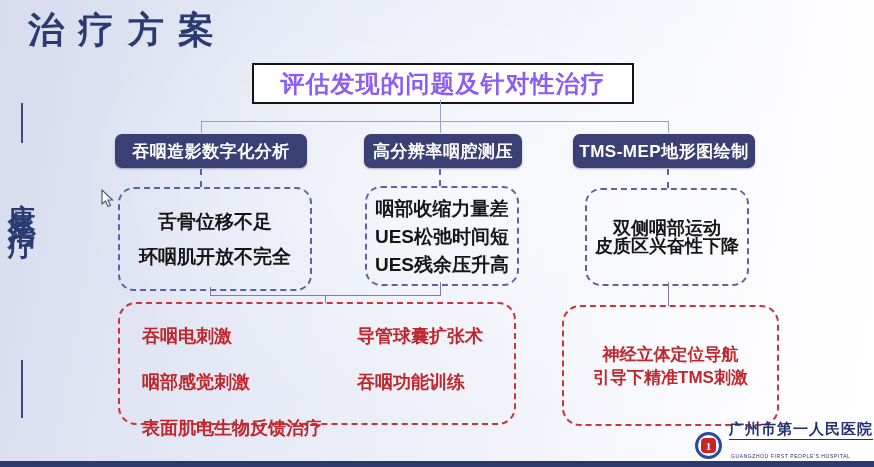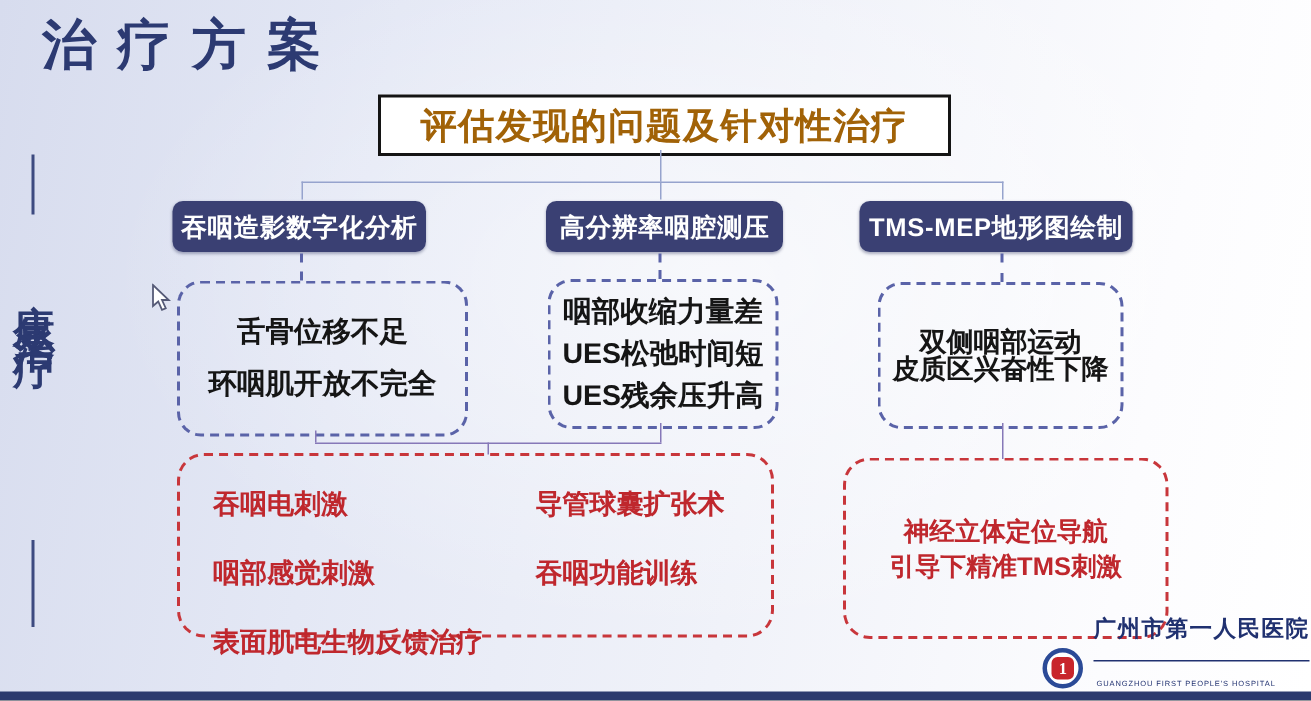--- a/index.html
+++ b/index.html
@@ -22,21 +22,21 @@
     left:6px;top:180px;width:34px;
     writing-mode:vertical-rl;text-orientation:upright;
     font-family:"Liberation Serif","DejaVu Serif",serif;
     font-weight:bold;font-size:28px;letter-spacing:9px;color:#2c3a72;
   }
   
   .header-box{
     left:252px;top:63px;width:378px;height:37px;
     background:#ffffff;border:2px solid #141414;
     display:flex;align-items:center;justify-content:center;
-    font-size:24px;font-weight:bold;color:#a16207;letter-spacing:1px;
+    font-size:24px;font-weight:bold;color:#8b5cf6;letter-spacing:1px;
   }
   
   .method-box{
     height:34px;border-radius:7px;background:#3a4073;
     box-shadow:0 1px 2px rgba(30,35,80,.35);
     display:flex;align-items:center;justify-content:center;
     color:#ffffff;font-size:17px;font-weight:bold;letter-spacing:.5px;
   }
   
   .finding-box{
@@ -65,22 +65,22 @@
     background:#ffffff;border:3px solid #2b4a97;box-sizing:border-box;
     display:flex;align-items:center;justify-content:center;
   }
   .logo-core{
     width:15px;height:15px;background:#c8252b;border-radius:4px;
     display:flex;align-items:center;justify-content:center;
     color:#fff;font-size:11px;font-weight:bold;
     font-family:"Liberation Serif","DejaVu Serif",serif;
   }
   .hospital-cn{
-    left:729px;top:410px;color:#203170;font-size:15px;font-weight:bold;letter-spacing:1px;
-    border-bottom:1px solid #203170;padding-bottom:11px;
+    left:729px;top:420px;color:#203170;font-size:15px;font-weight:bold;letter-spacing:1px;
+    border-bottom:1px solid #203170;padding-bottom:0;
   }
   .hospital-en{
     left:731px;top:453px;color:#203170;font-size:5px;letter-spacing:.6px;
   }
   .cursor{left:101px;top:189px;}
 </style>
 </head>
 <body>
 
 <div class="slide">
@@ -92,21 +92,21 @@
   <div class="abs side-rule" style="top:360px;height:58px;"></div>
 
   <div class="abs header-box">评估发现的问题及针对性治疗</div>
 
   <div class="abs vline" style="left:440px;top:100px;height:21px;"></div>
   <div class="abs hline" style="left:201px;top:121px;width:468px;"></div>
   <div class="abs vline" style="left:201px;top:121px;height:12px;"></div>
   <div class="abs vline" style="left:440px;top:121px;height:12px;"></div>
   <div class="abs vline" style="left:668px;top:121px;height:12px;"></div>
 
-  <div class="abs method-box" style="left:115px;top:134px;width:169px;">吞咽造影数字化分析</div>
+  <div class="abs method-box" style="left:115px;top:134px;width:192px;">吞咽造影数字化分析</div>
   <div class="abs method-box" style="left:364px;top:134px;width:158px;">高分辨率咽腔测压</div>
   <div class="abs method-box" style="left:573px;top:134px;width:182px;">TMS-MEP地形图绘制</div>
 
   <div class="abs vdash" style="left:200px;top:169px;height:18px;"></div>
   <div class="abs vdash" style="left:439px;top:169px;height:17px;"></div>
   <div class="abs vdash" style="left:667px;top:169px;height:19px;"></div>
 
   <div class="abs finding-box" style="left:118px;top:187px;width:190px;height:100px;gap:16px;">
     <div class="line">舌骨位移不足</div>
     <div class="line">环咽肌开放不完全</div>

